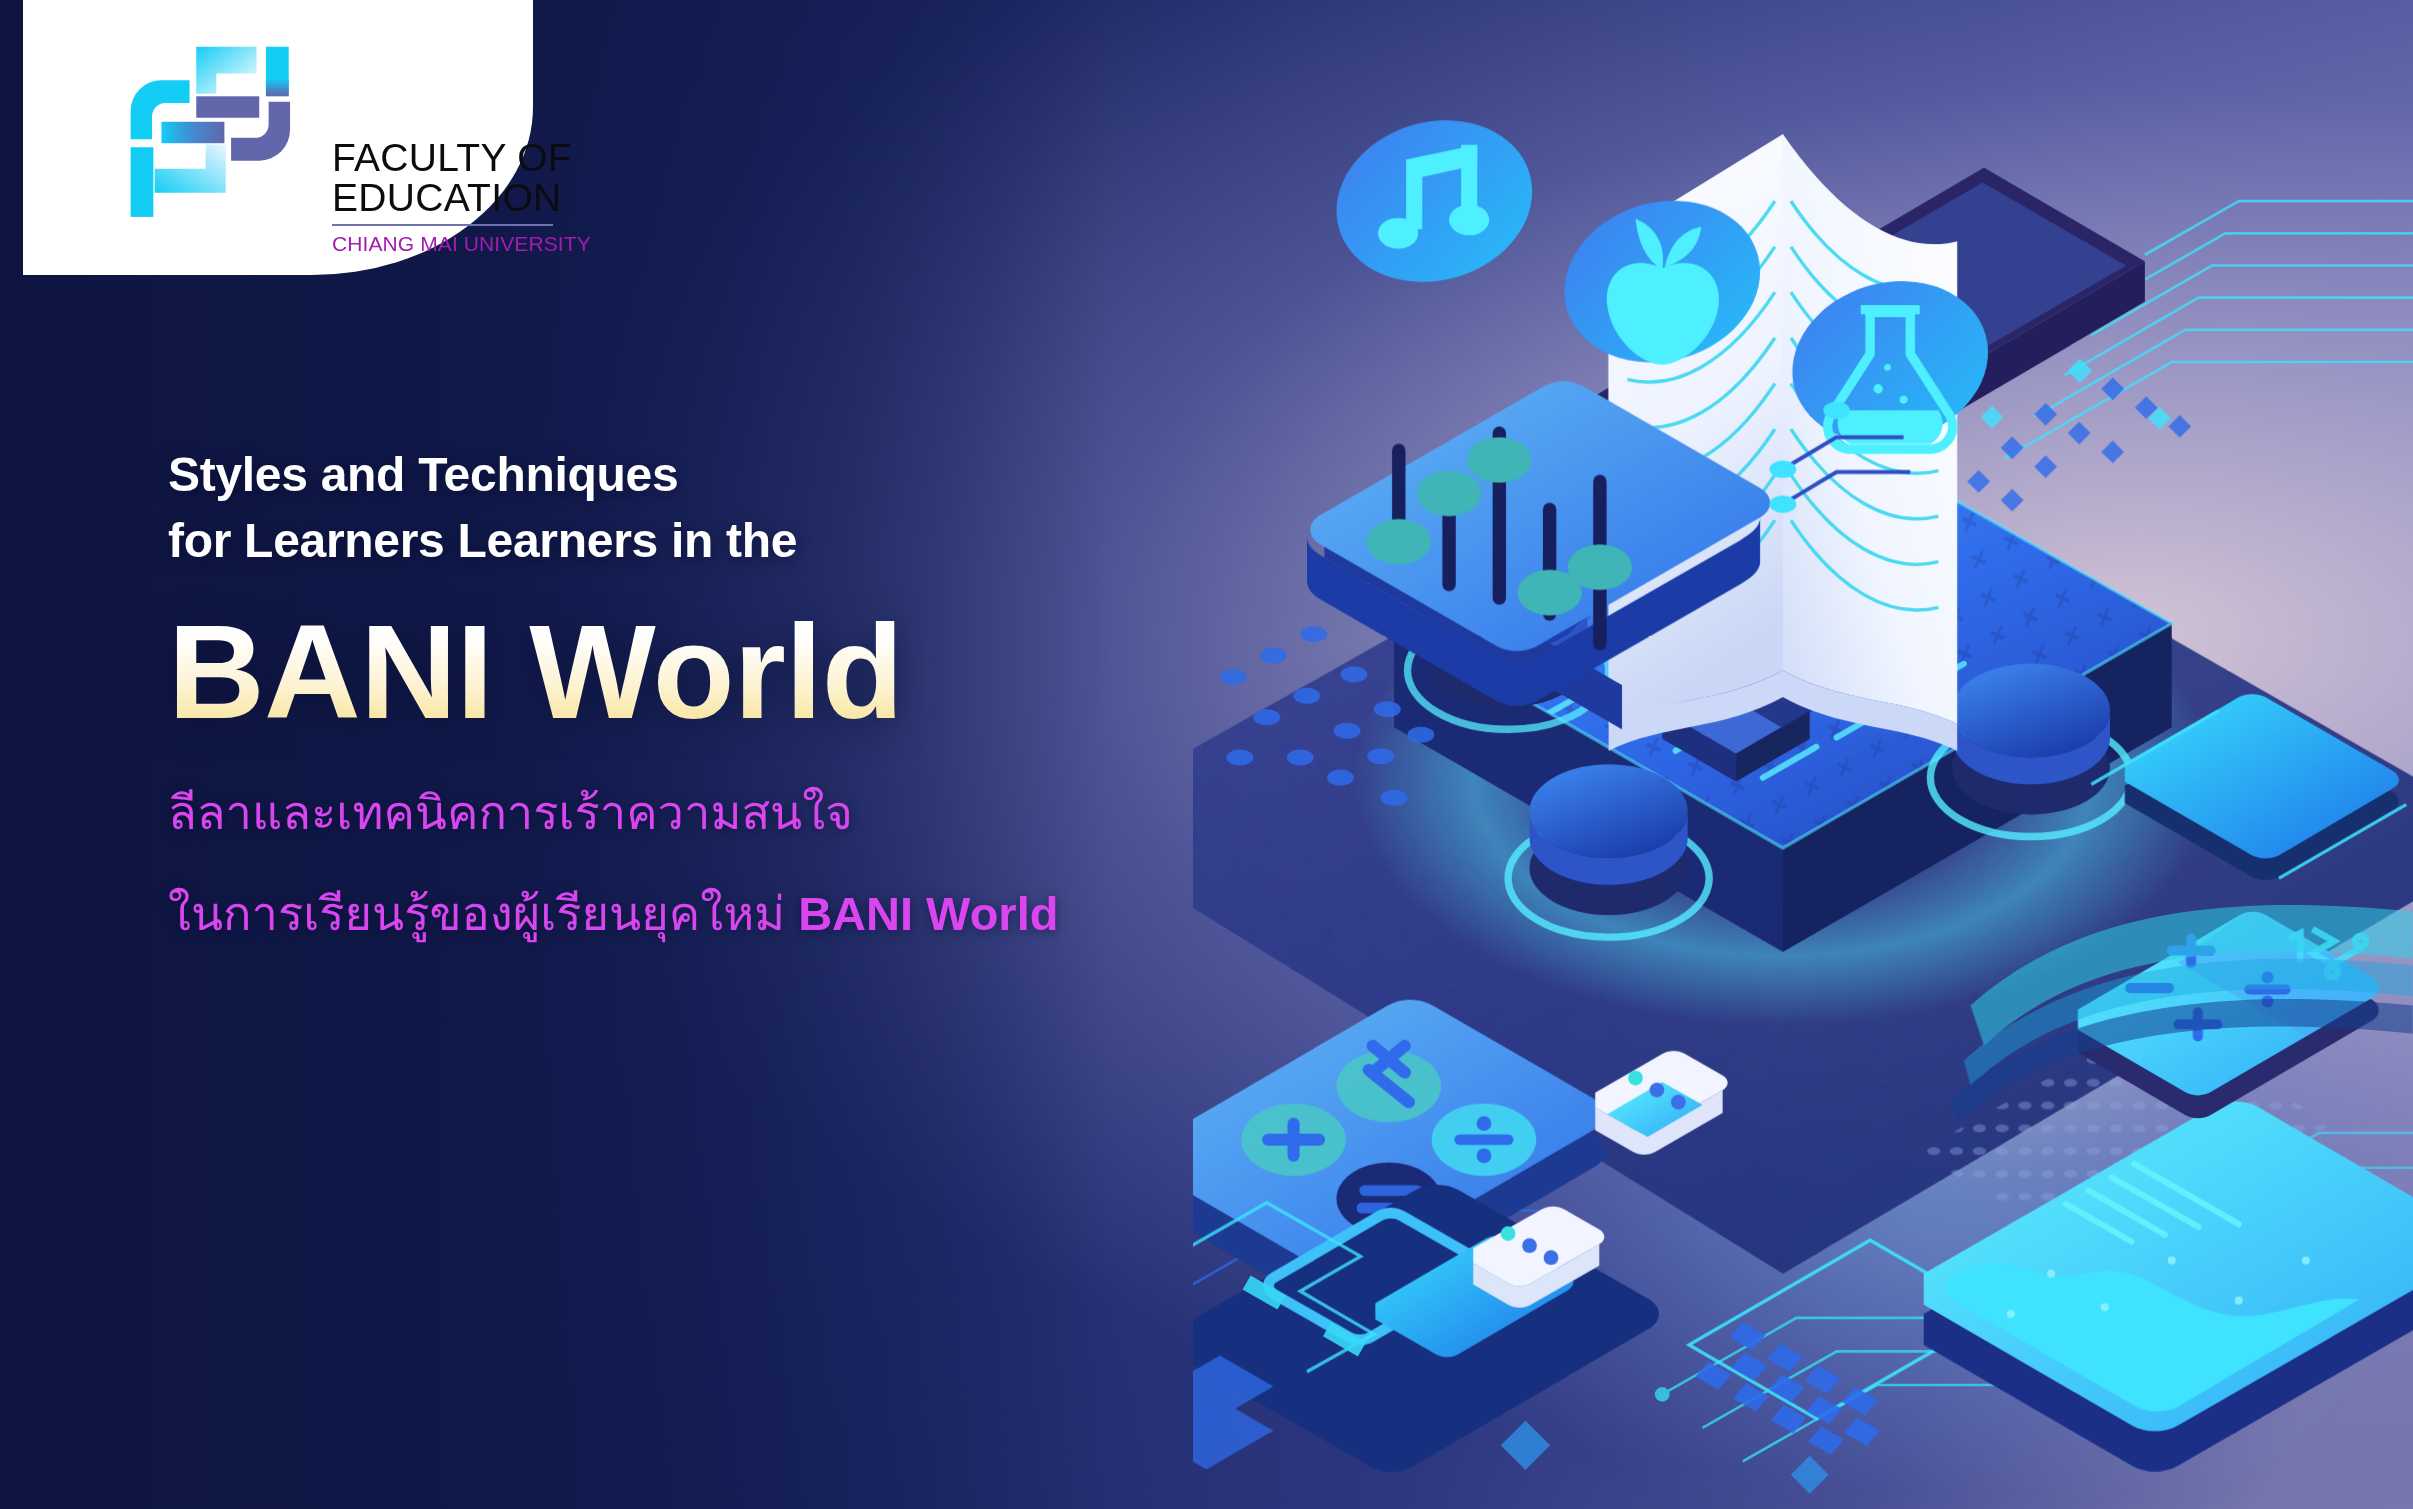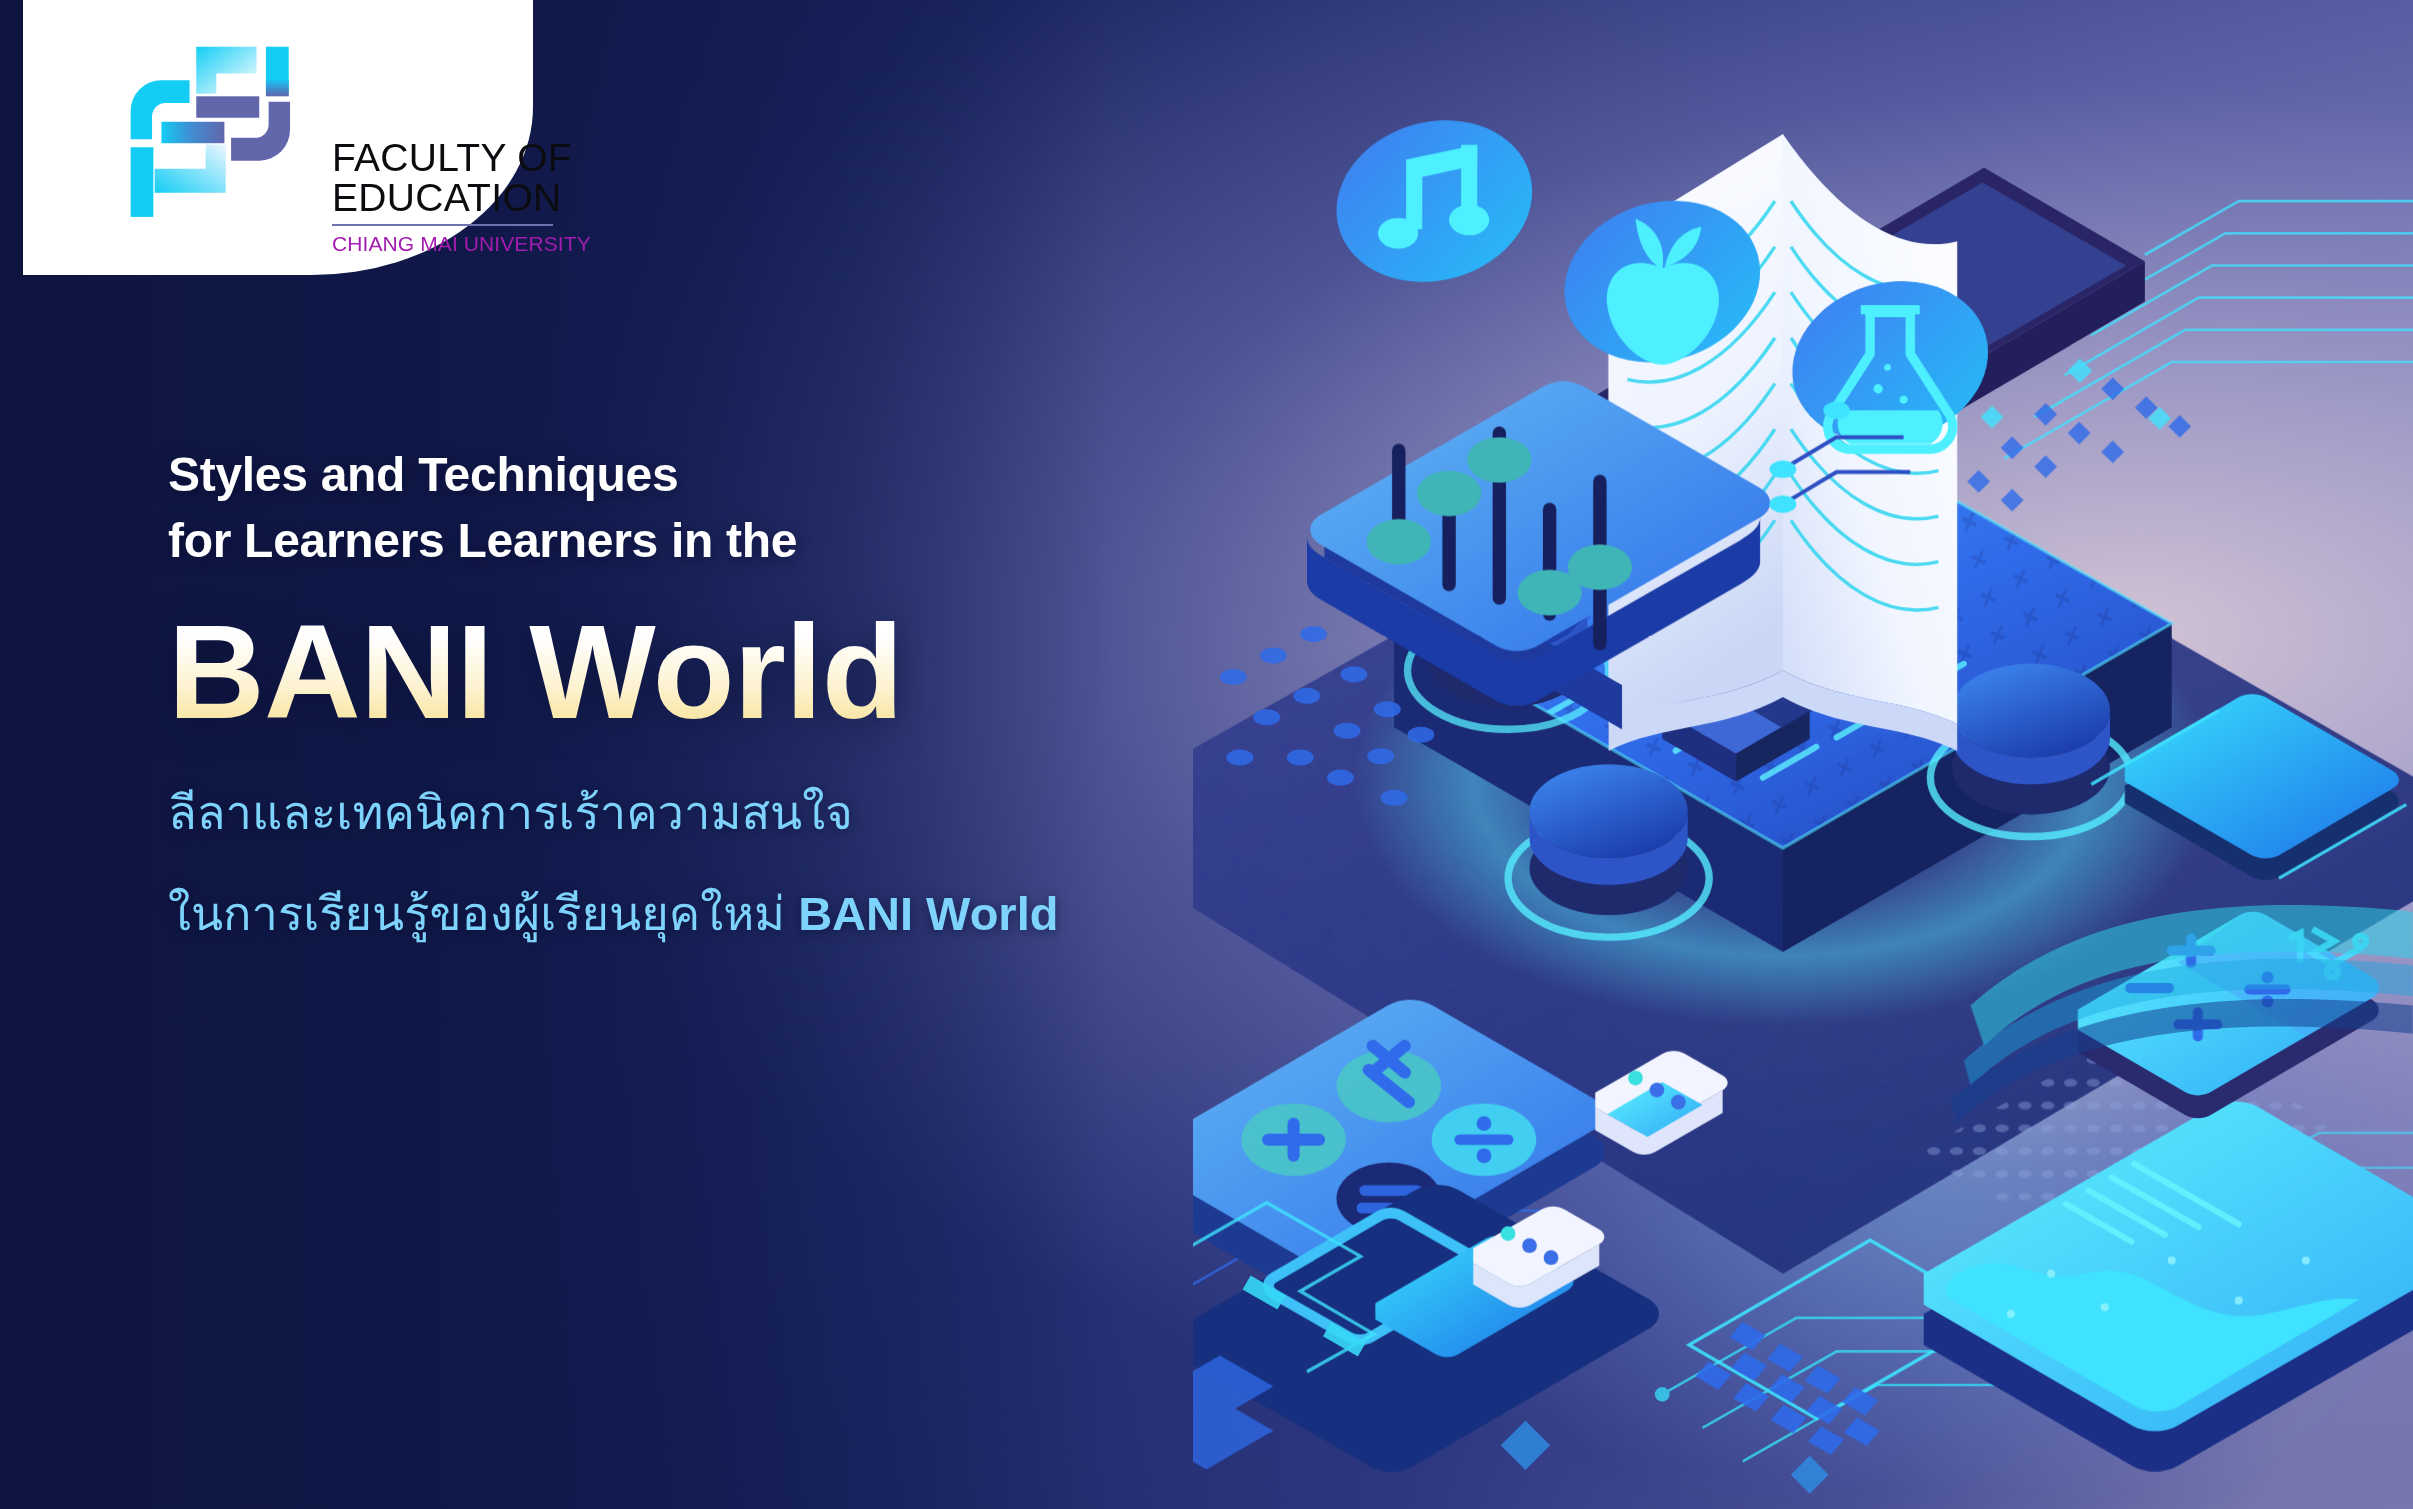--- a/index.html
+++ b/index.html
@@ -75,21 +75,21 @@
     font-size:134px; font-weight:700; line-height:1.12;
     letter-spacing:-0.7px; margin-top:23px; white-space:nowrap;
     background:linear-gradient(180deg, #ffffff 0%, #ffffff 26%, #fdf3d3 58%, #f9e7a8 80%, #f6dd8d 100%);
     -webkit-background-clip:text; background-clip:text;
     color:transparent; -webkit-text-fill-color:transparent;
     filter:drop-shadow(0 4px 17.4px rgba(6,12,46,0.55));
   }
   .sub {
     margin-top:29.5px;
     font-family:"Liberation Sans Narrow","Liberation Sans", sans-serif;
-    font-size:47px; font-weight:400; color:#7dd3fc;
+    font-size:47px; font-weight:400; color:#d946ef;
     line-height:1.52; white-space:nowrap;
     text-shadow:0 2px 10.7px rgba(4,10,40,0.5);
   }
   .sub b { font-weight:700; }
 
   
   .illo { position:absolute; left:1193px; top:0; width:1220px; height:1509px; z-index:20; }
   .illo svg { position:absolute; inset:0; width:100%; height:100%; }
 </style>
 </head>

